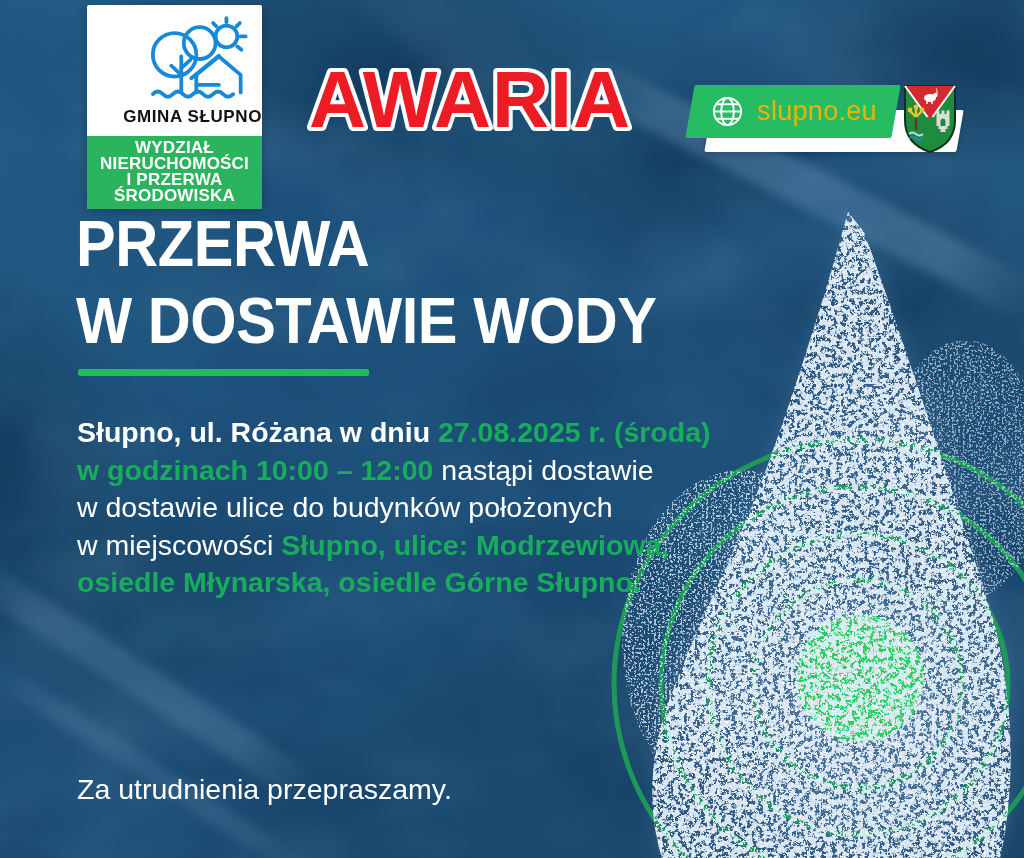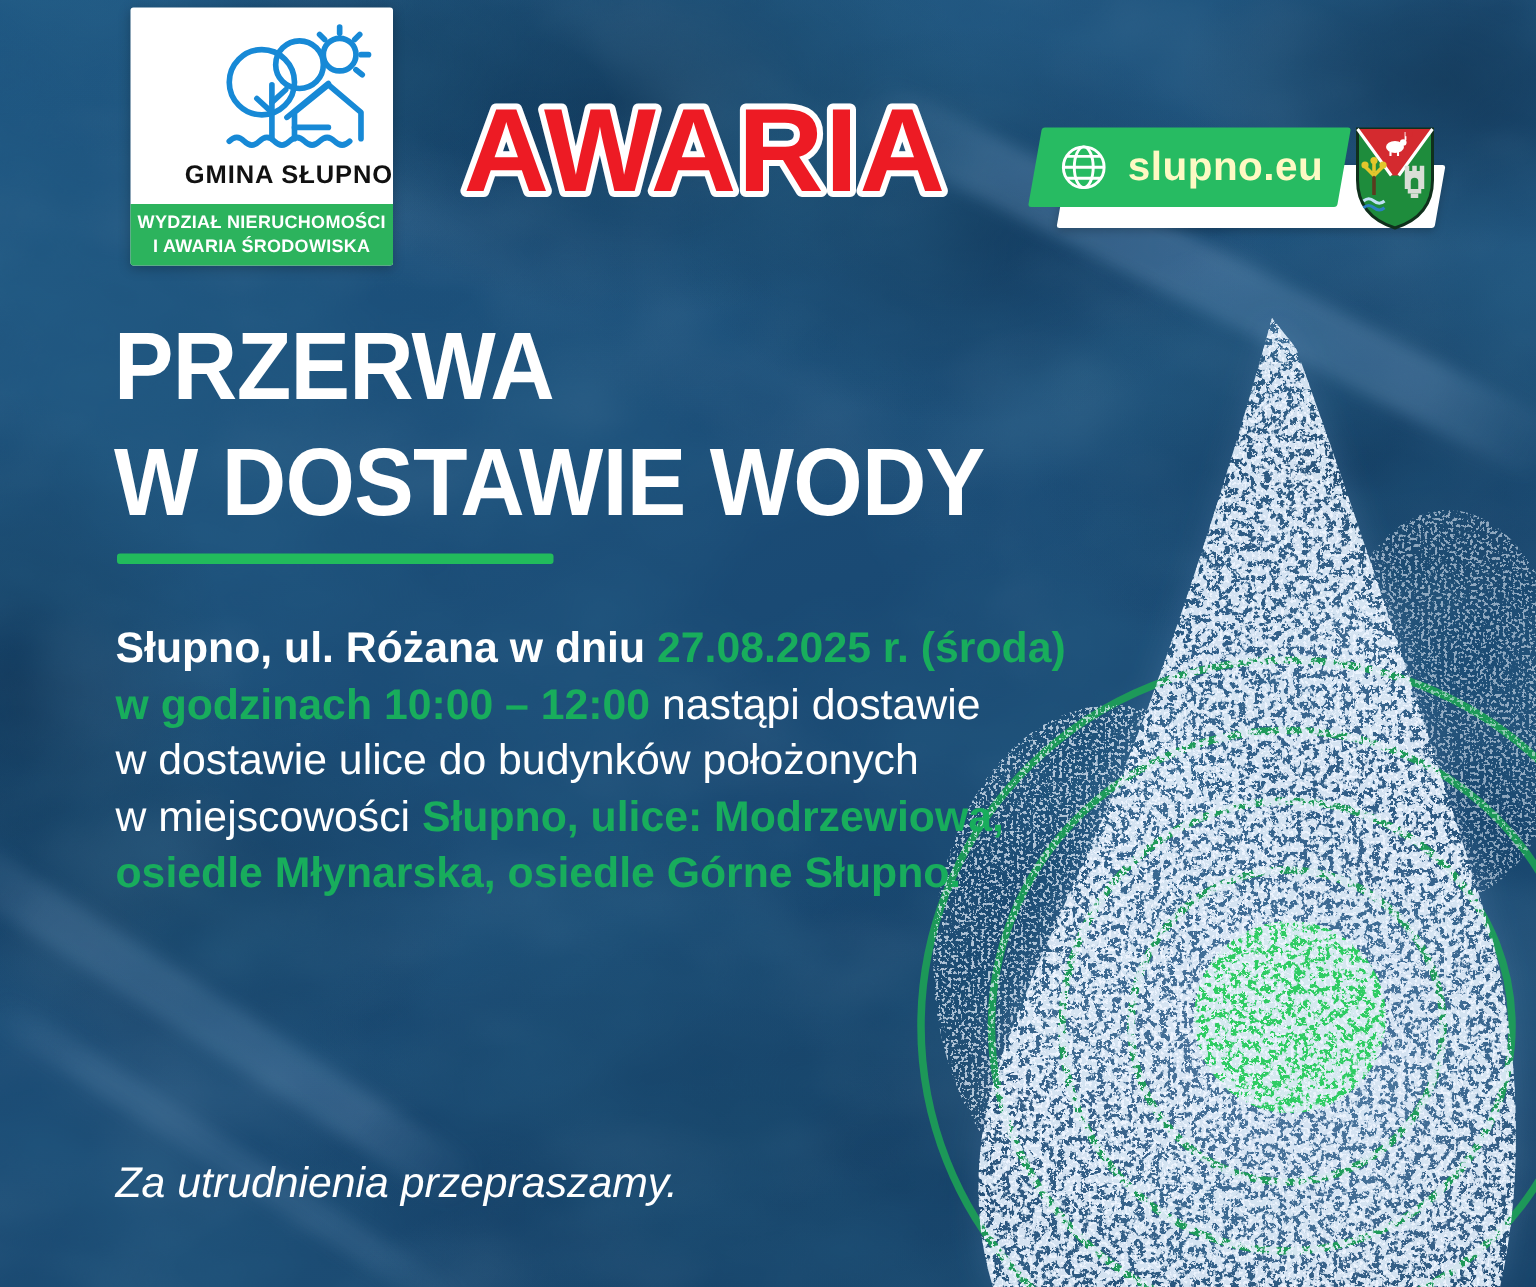--- a/index.html
+++ b/index.html
@@ -39,21 +39,21 @@
     background:#fff;border-radius:2px;box-shadow:0 2px 8px rgba(0,0,0,.25);
     display:flex;flex-direction:column;align-items:flex-end;
   }
   .logo-art{margin-top:8px;width:128px;height:92px;}
   .logo-title{
     font-size:17px;font-weight:700;color:#111;letter-spacing:.6px;
     margin:2px 0 9px 0;
   }
   .logo-strip{
     width:100%;background:#2cb35d;color:#fff;text-align:center;
-    font-size:12px;font-weight:700;line-height:16px;letter-spacing:.2px;
+    font-size:17px;font-weight:700;line-height:16px;letter-spacing:.2px;
     padding:4px 0 5px 0;border-radius:0 0 2px 2px;
   }
   .awaria-wrap{position:absolute;left:290px;top:42px;width:360px;height:112px;}
   .awaria-wrap text{
     font-family:"Liberation Sans", sans-serif;font-size:79px;font-weight:bold;
     letter-spacing:1px;fill:#ed1b24;stroke:#ffffff;stroke-width:8;
     paint-order:stroke fill;stroke-linejoin:round;
   }
   .site-banner{position:absolute;left:686px;top:82px;width:288px;height:78px;}
   .ribbon-white{
@@ -63,42 +63,42 @@
   }
   .ribbon-green{
     position:absolute;left:4px;top:3px;width:206px;height:53px;
     background:#27bb62;transform:skewX(-10deg);border-radius:2px;
   }
   .ribbon-content{
     position:absolute;left:8px;top:3px;width:200px;height:53px;
     display:flex;align-items:center;justify-content:center;gap:13px;
   }
   .globe{width:33px;height:33px;}
-  .site-url{color:#fef9c3;font-size:27px;font-weight:700;letter-spacing:.3px;}
+  .site-url{color:#eab308;font-size:27px;font-weight:400;letter-spacing:.3px;}
   .crest{position:absolute;left:216px;top:2px;width:56px;height:70px;}
   
   .headline{
     position:absolute;left:76px;top:206px;margin:0;
     color:#fff;font-size:64px;font-weight:700;line-height:77px;
     letter-spacing:-.5px;transform:scaleX(.93);transform-origin:left top;
     white-space:nowrap;
   }
   .underline{
     position:absolute;left:78px;top:369px;width:291px;height:7px;
     background:#22bb5c;border-radius:2px;
   }
   .notice{
     position:absolute;left:77px;top:414px;width:640px;
     color:#fff;font-size:28.5px;line-height:37.6px;font-weight:400;
   }
   .notice .hl{color:#18ad5c;font-weight:700;}
   .notice .b{font-weight:700;}
   .apology{
     position:absolute;left:77px;top:744px;color:#fff;
-    font-size:28.5px;font-weight:400;font-style:italic;
+    font-size:28.5px;font-weight:400;
   }
 </style>
 </head>
 <body>
 
 <div class="poster">
 
   <div class="bg"></div>
   <div class="road r1"></div>
   <div class="road r2"></div>
@@ -183,21 +183,21 @@
 
       <path d="M68,95 L68,74 L95,52 L121,74 L121,95"></path>
       <line x1="62" y1="78" x2="95" y2="51"></line>
       <line x1="68" y1="86" x2="95" y2="86"></line>
 
       <path d="M16,97 q6,-6 12,0 t12,0 t12,0 t12,0 t12,0 t12,0 t12,0 t12,0"></path>
     </svg>
     <div class="logo-title">GMINA SŁUPNO</div>
     <div class="logo-strip">
       <div>WYDZIAŁ NIERUCHOMOŚCI</div>
-      <div>I AWARIA ŚRODOWISKA</div>
+      <div>I PRZERWA ŚRODOWISKA</div>
     </div>
   </div>
 
   <svg class="awaria-wrap" viewBox="0 0 360 112">
     <text x="180" y="85" text-anchor="middle">AWARIA</text>
   </svg>
 
   <div class="site-banner">
     <div class="ribbon-white"></div>
     <div class="ribbon-green"></div>

